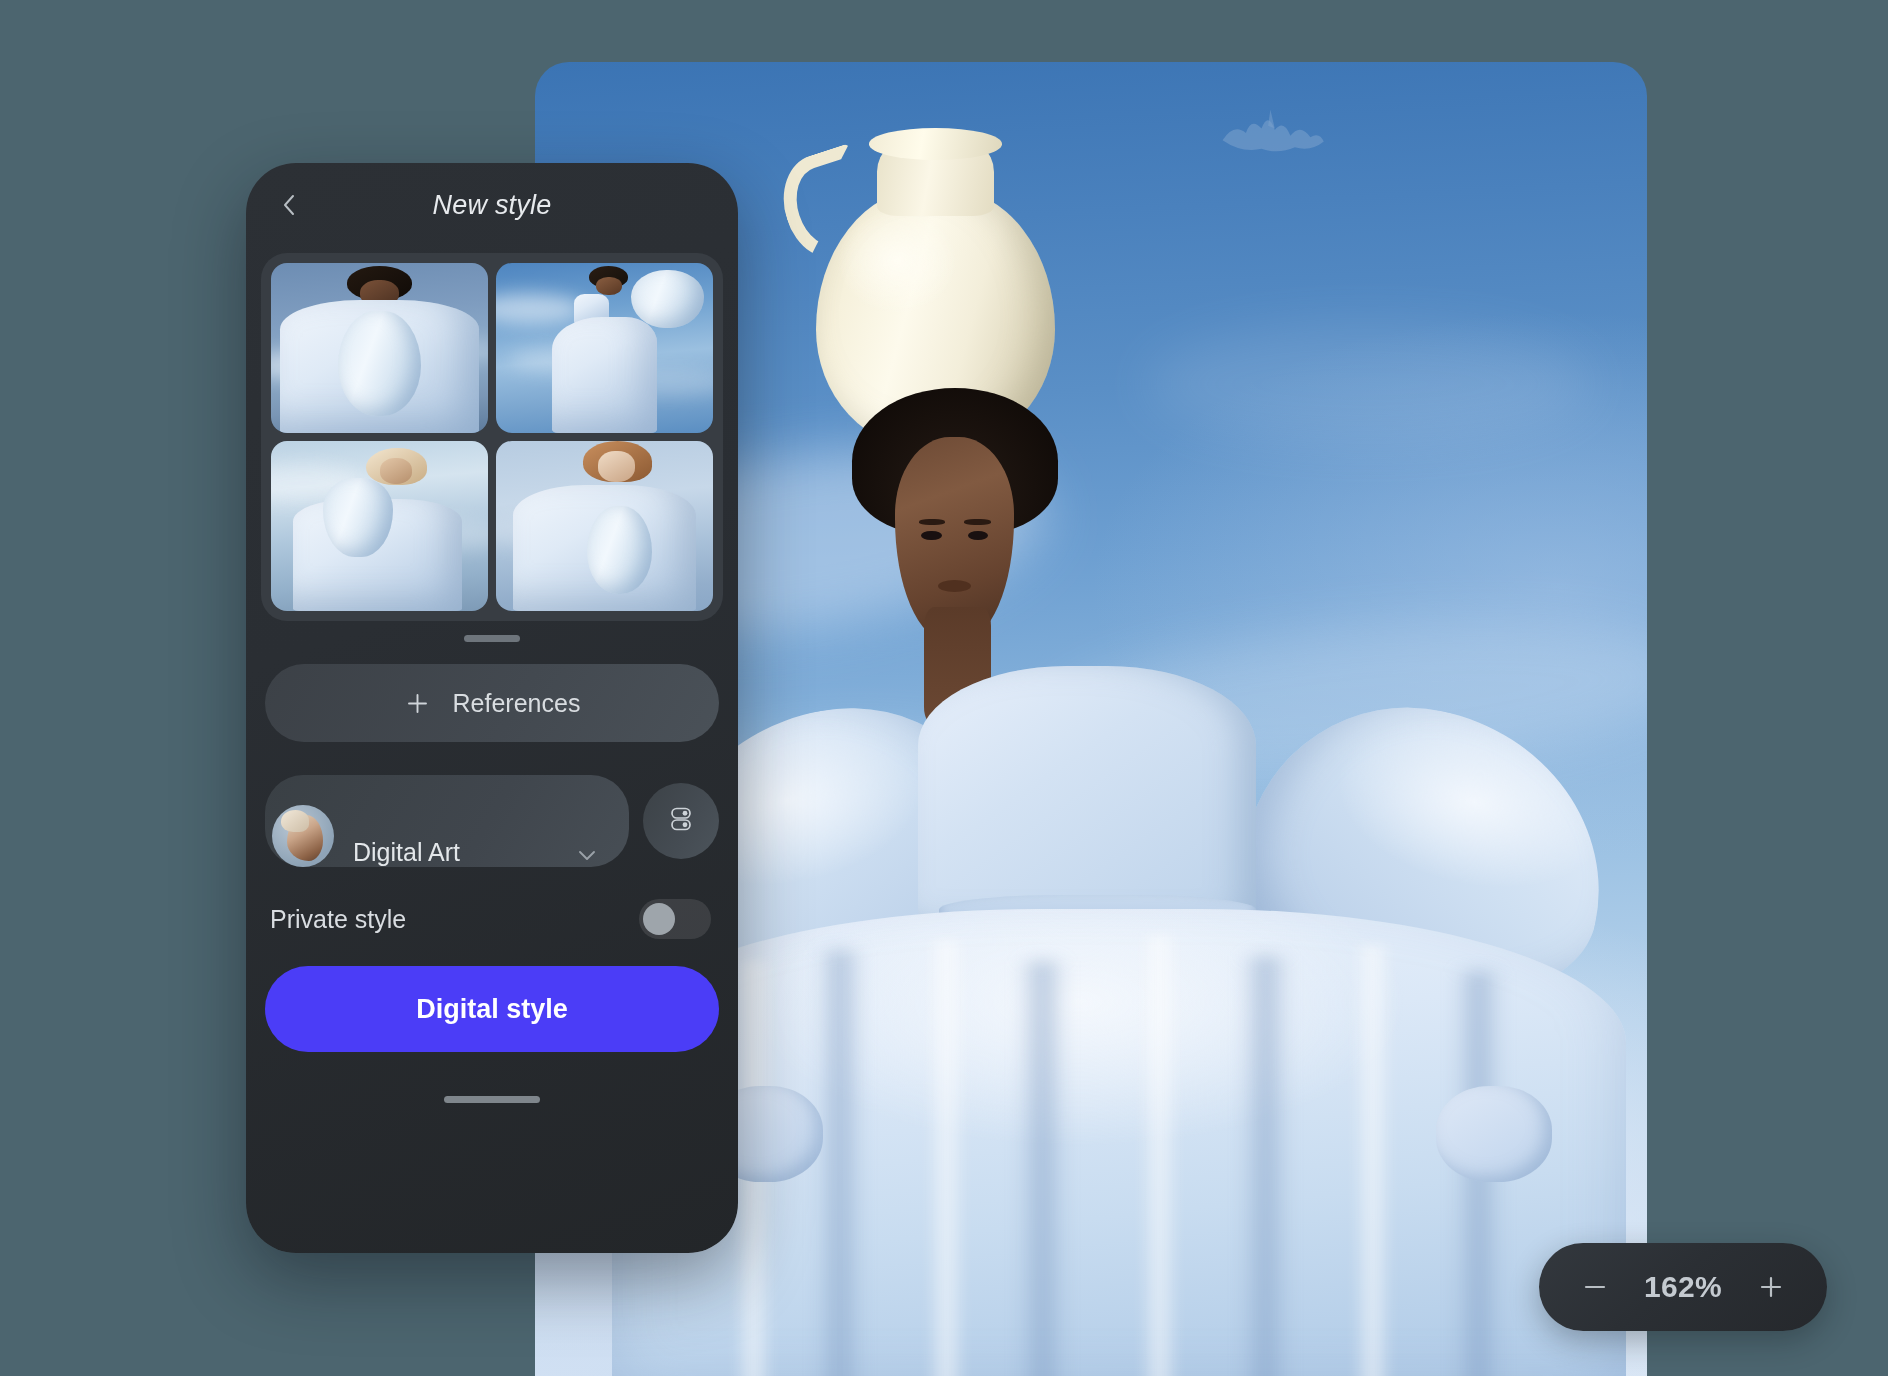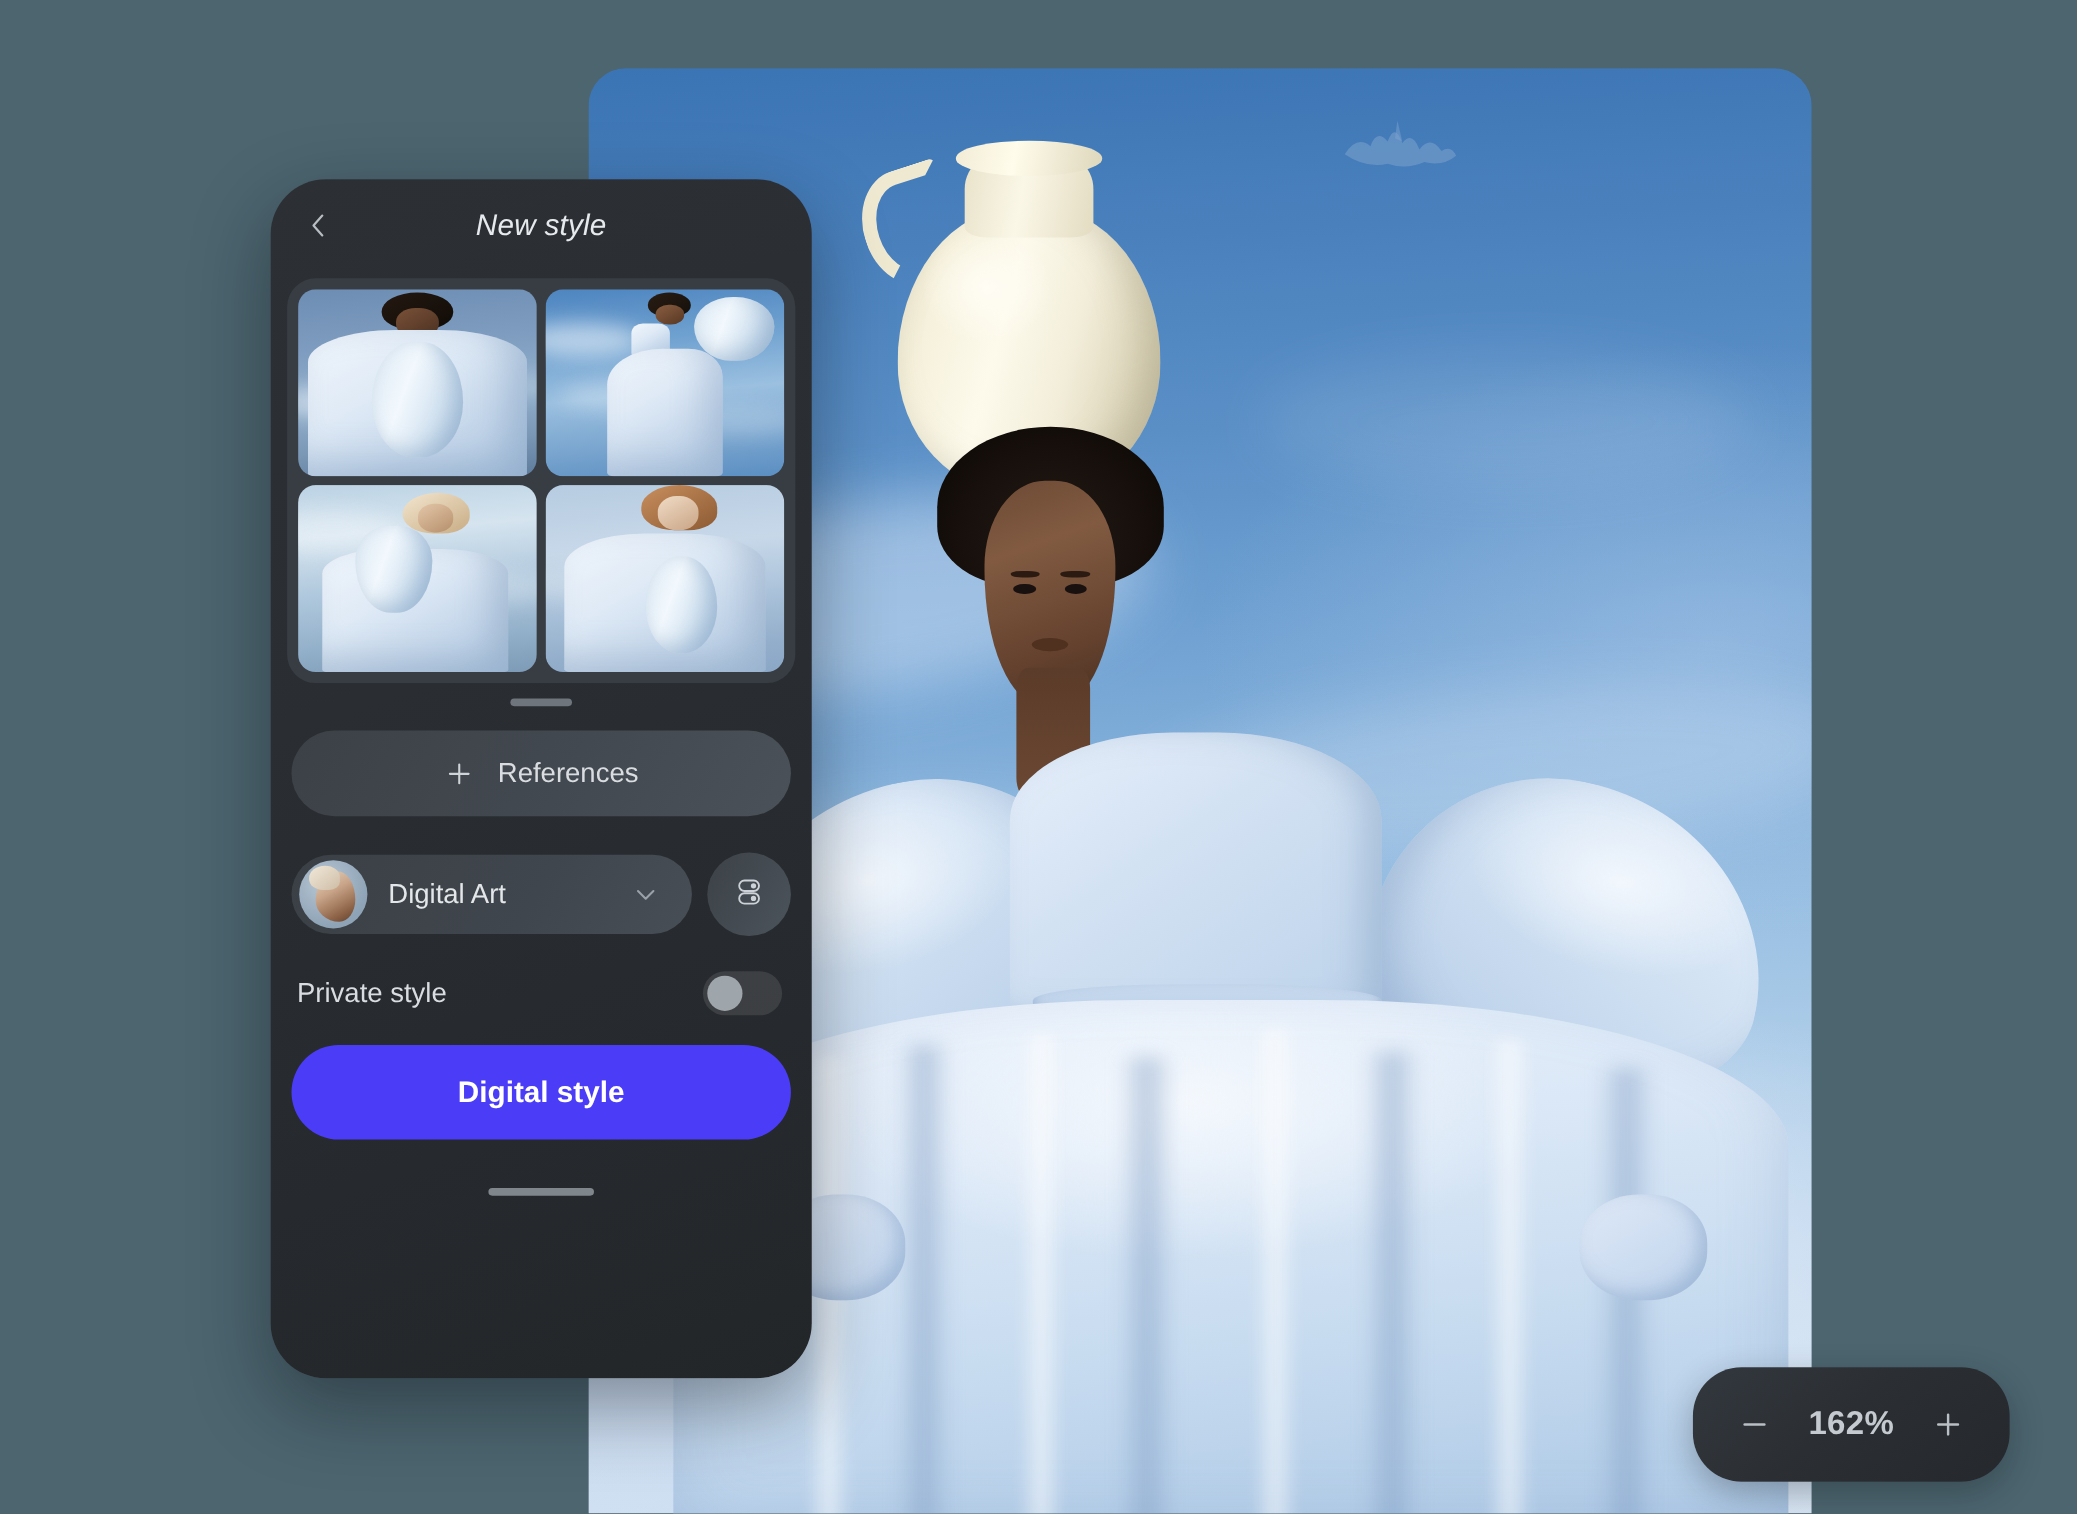--- a/index.html
+++ b/index.html
@@ -183,21 +183,21 @@
     width: 30%; height: 5%;
     background: linear-gradient(180deg,#c9dbef,#b5cbe6);
     border-radius: 40%;
     box-shadow: inset 0 -4px 10px rgba(120,150,190,.5);
   }
 
   
   .zoom-pill {
     position: absolute;
     left: 1539px; top: 1243px;
-    width: 288px; height: 104px;
+    width: 288px; height: 88px;
     border-radius: 44px;
     background: linear-gradient(140deg,#33383e 0%,#2b2f34 46%,#25282c 100%);
     display: flex; align-items: center; justify-content: space-between;
     padding: 0 34px;
     box-shadow: 0 10px 30px rgba(16,22,28,.30);
   }
   .zoom-btn {
     width: 44px; height: 44px;
     display: flex; align-items: center; justify-content: center;
     color: #b9bfc4;
@@ -315,24 +315,24 @@
   }
   .plus-glyph { display:flex; align-items:center; color:#cfd4d9; }
 
   .style-row {
     margin: 33px 19px 0 19px;
     display: flex; align-items: center; gap: 14px;
     flex: 0 0 auto;
   }
   .style-select {
     flex: 1;
-    height: 72px;
+    height: 92px;
     border-radius: 38px;
     background: linear-gradient(120deg,#3a4045 0%,#40464d 60%,#474e55 100%);
-    display: flex; align-items: center;
+    display: flex; align-items: flex-end;
     padding: 0 8px 0 7px;
     cursor: pointer;
   }
   .style-avatar {
     width: 62px; height: 62px;
     border-radius: 50%;
     overflow: hidden;
     flex: 0 0 auto;
     background: radial-gradient(circle at 38% 34%, #b9c7d4 0%, #8ea3b6 70%);
     position: relative;

